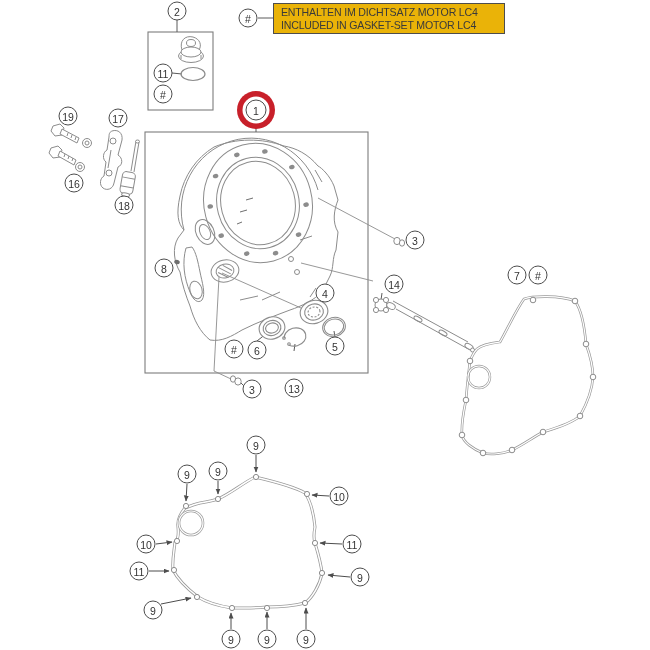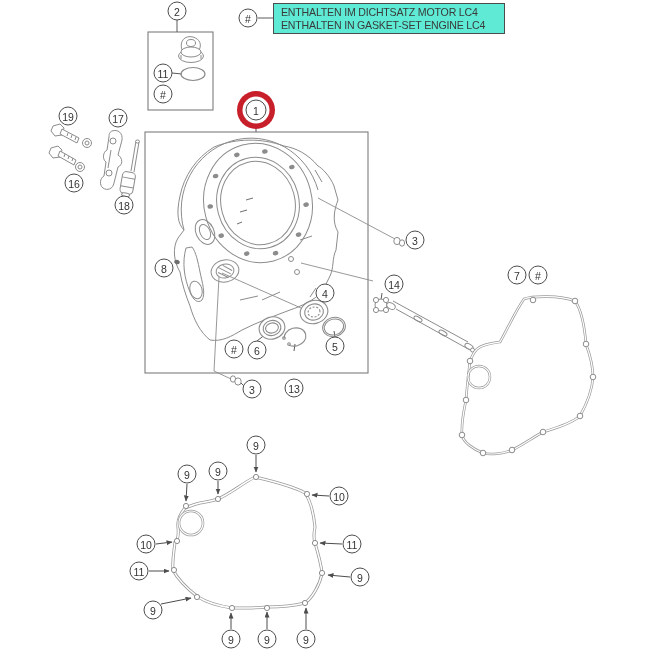--- a/index.html
+++ b/index.html
@@ -3,21 +3,21 @@
 <meta charset="utf-8">
 <style>
   html,body{margin:0;padding:0;}
   body{
     width:650px;height:650px;position:relative;background:#ffffff;
     font-family:"Liberation Sans", sans-serif;overflow:hidden;
   }
   #art{position:absolute;left:0;top:0;}
   .note-box{
     position:absolute;left:273px;top:3px;width:232px;height:31px;
-    border:1.3px solid #4d4d4d;box-sizing:border-box;background:#5eead4;
+    border:1.3px solid #4d4d4d;box-sizing:border-box;background:#eab308;
     display:flex;flex-direction:column;justify-content:center;padding-left:7px;
   }
   .note-box span{
     font-size:10.6px;line-height:13px;color:#3a3a3a;letter-spacing:-0.2px;white-space:nowrap;
   }
   #callout-layer{position:absolute;left:0;top:0;width:650px;height:650px;pointer-events:none;}
   .callout{
     position:absolute;width:19px;height:19px;border:1.3px solid #4d4d4d;border-radius:50%;
     background:#fff;transform:translate(-50%,-50%);display:flex;align-items:center;
     justify-content:center;font-size:10.5px;color:#333;box-sizing:border-box;
@@ -243,21 +243,21 @@
     <path d="M149,571 L169,571" marker-end="url(#arw)"></path>
     <path d="M161,604 L191,598" marker-end="url(#arw)"></path>
     <path d="M231,629 L231,613" marker-end="url(#arw)"></path>
     <path d="M267,629 L267,612" marker-end="url(#arw)"></path>
     <path d="M306,629 L306,608" marker-end="url(#arw)"></path>
   </g>
 </svg>
 
 <div class="note-box">
   <span>ENTHALTEN IM DICHTSATZ MOTOR LC4</span>
-  <span>ENTHALTEN IN GASKET-SET ENGINE LC4</span>
+  <span>INCLUDED IN GASKET-SET MOTOR LC4</span>
 </div>
 
 <div id="callout-layer">
     <div class="callout" style="left: 177px; top: 11px;">
       <span>2</span>
     </div>
     <div class="callout" style="left: 163px; top: 73px;">
       <span>11</span>
     </div>
     <div class="callout" style="left: 163px; top: 94px;">

